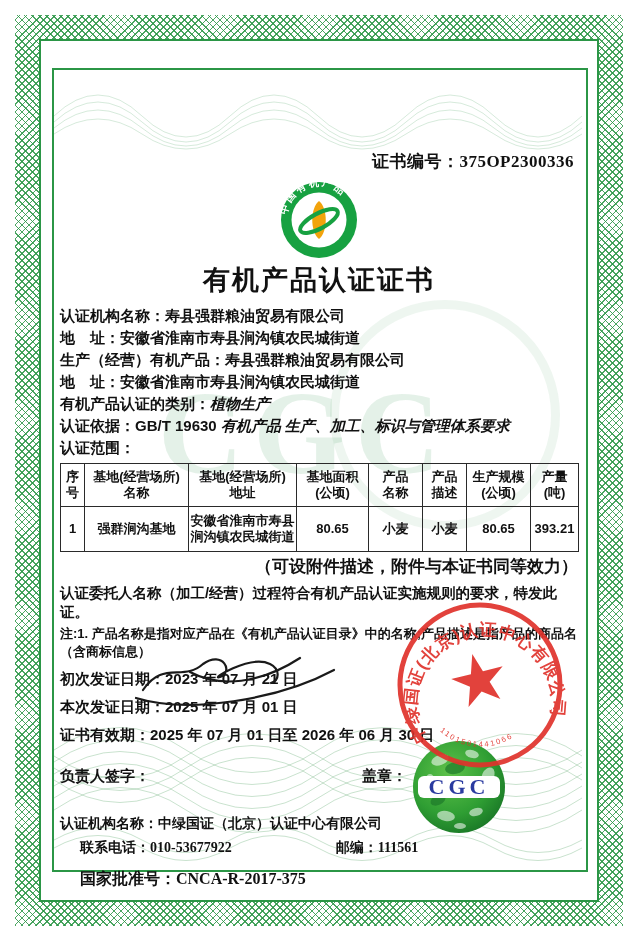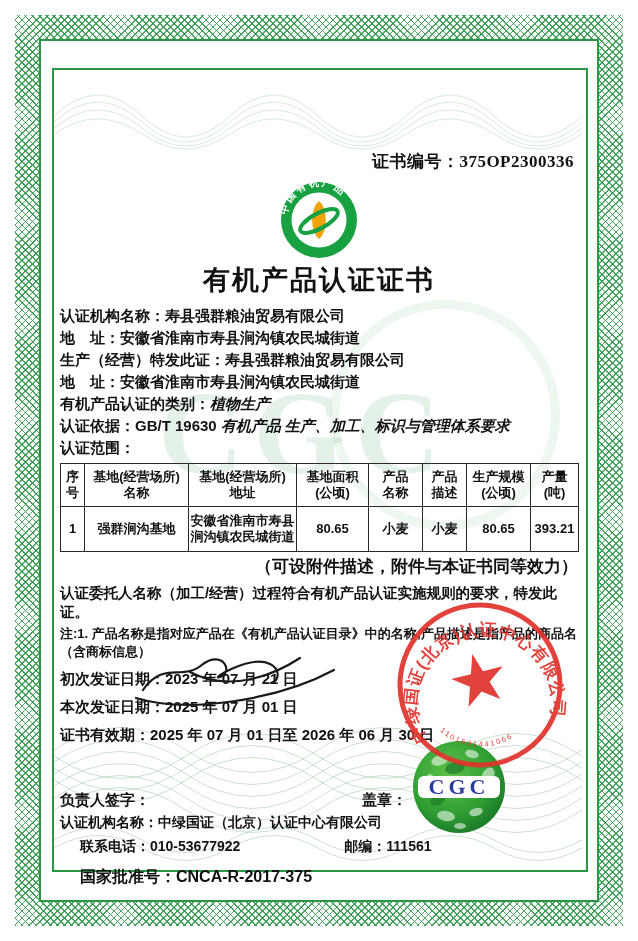--- a/index.html
+++ b/index.html
@@ -35,24 +35,24 @@
   table.scope th,table.scope td{border:1.6px solid #2a2a2a;text-align:center;vertical-align:middle;
       font-size:13px;padding:2px 1px;line-height:16px;}
   table.scope th{font-weight:bold;height:38px;}
   table.scope td{height:40px;font-weight:bold;}
 
   .attach-note{text-align:right;font-size:17px;font-weight:bold;margin-top:3px;}
   .conformity{font-size:14.5px;font-weight:bold;margin-top:6px;}
   .note{font-size:13px;font-weight:600;line-height:18px;margin-top:3px;}
   .date-line{font-size:15px;font-weight:bold;margin-top:9px;}
 
-  .sig-row{display:flex;align-items:center;margin-top:46px;font-size:15px;font-weight:bold;}
+  .sig-row{display:flex;align-items:center;margin-top:22px;font-size:15px;font-weight:bold;}
   .seal-label{margin-left:212px;}
 
-  .org{font-size:14px;font-weight:bold;line-height:24px;}
+  .org{margin-top:26px;font-size:14px;font-weight:bold;line-height:24px;font-family:Liberation Serif, serif;}
   .tel-row{display:flex;padding-left:20px;}
   .zip{margin-left:104px;}
   .approval{margin-top:7px;font-size:16px;font-weight:bold;padding-left:20px;}
 
   .signature{position:absolute;left:128px;top:642px;z-index:3;}
   .seal{position:absolute;left:392px;top:597px;z-index:4;transform:rotate(-14deg);opacity:.92;}
   .globe{position:absolute;left:410px;top:738px;z-index:3;}
 </style>
 </head>
 <body>
@@ -109,21 +109,21 @@
         <path d="M39,20 C48,27 48,51 39,58 C30,51 30,27 39,20 Z" fill="#f2a30c"></path>
         <ellipse cx="39" cy="40" rx="21" ry="7.5" fill="none" stroke="#17a141" stroke-width="4" transform="rotate(-28 39 40)"></ellipse>
       </svg>
     </div>
 
     <div class="title">有机产品认证证书</div>
 
     <div class="info">
       <div><span>认证机构名称：</span><span>寿县强群粮油贸易有限公司</span></div>
       <div><span>地　址：</span><span>安徽省淮南市寿县涧沟镇农民城街道</span></div>
-      <div><span>生产（经营）特发此证：</span><span>寿县强群粮油贸易有限公司</span></div>
+      <div><span>生产（经营）有机产品：</span><span>寿县强群粮油贸易有限公司</span></div>
       <div><span>地　址：</span><span>安徽省淮南市寿县涧沟镇农民城街道</span></div>
       <div><span>有机产品认证的类别：</span><span class="kai">植物生产</span></div>
       <div><span>认证依据：</span><span>GB/T 19630 </span><span class="kai">有机产品 生产、加工、标识与管理体系要求</span></div>
       <div><span>认证范围：</span></div>
     </div>
 
     <table class="scope">
       <colgroup>
         <col style="width:24px">
           <col style="width:104px">

